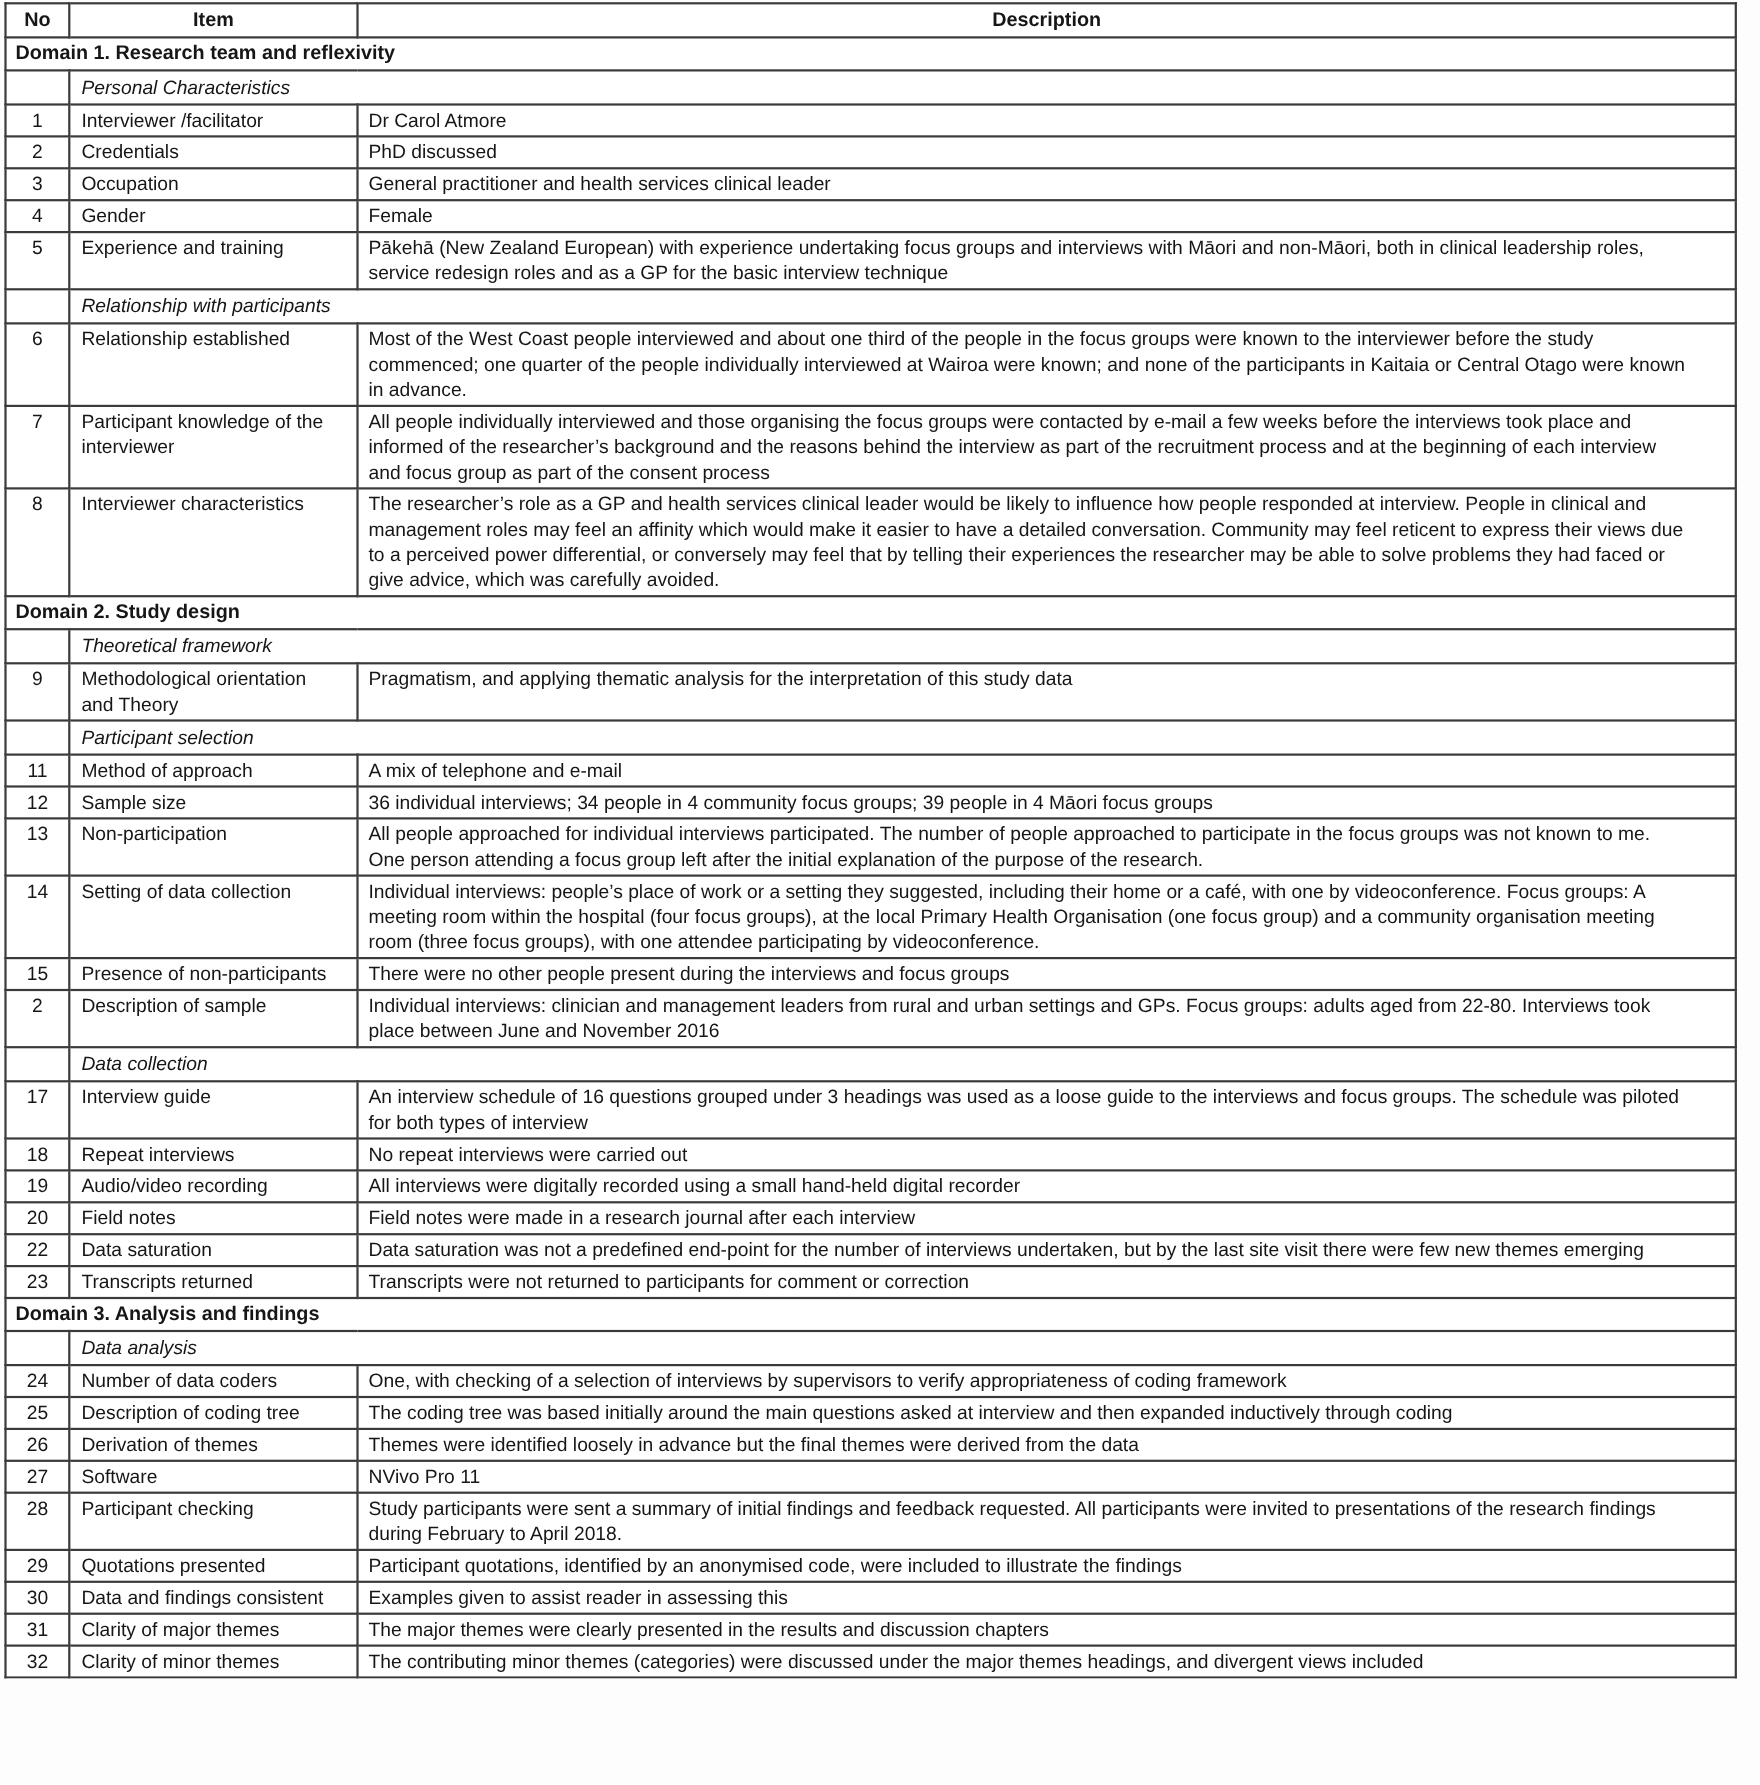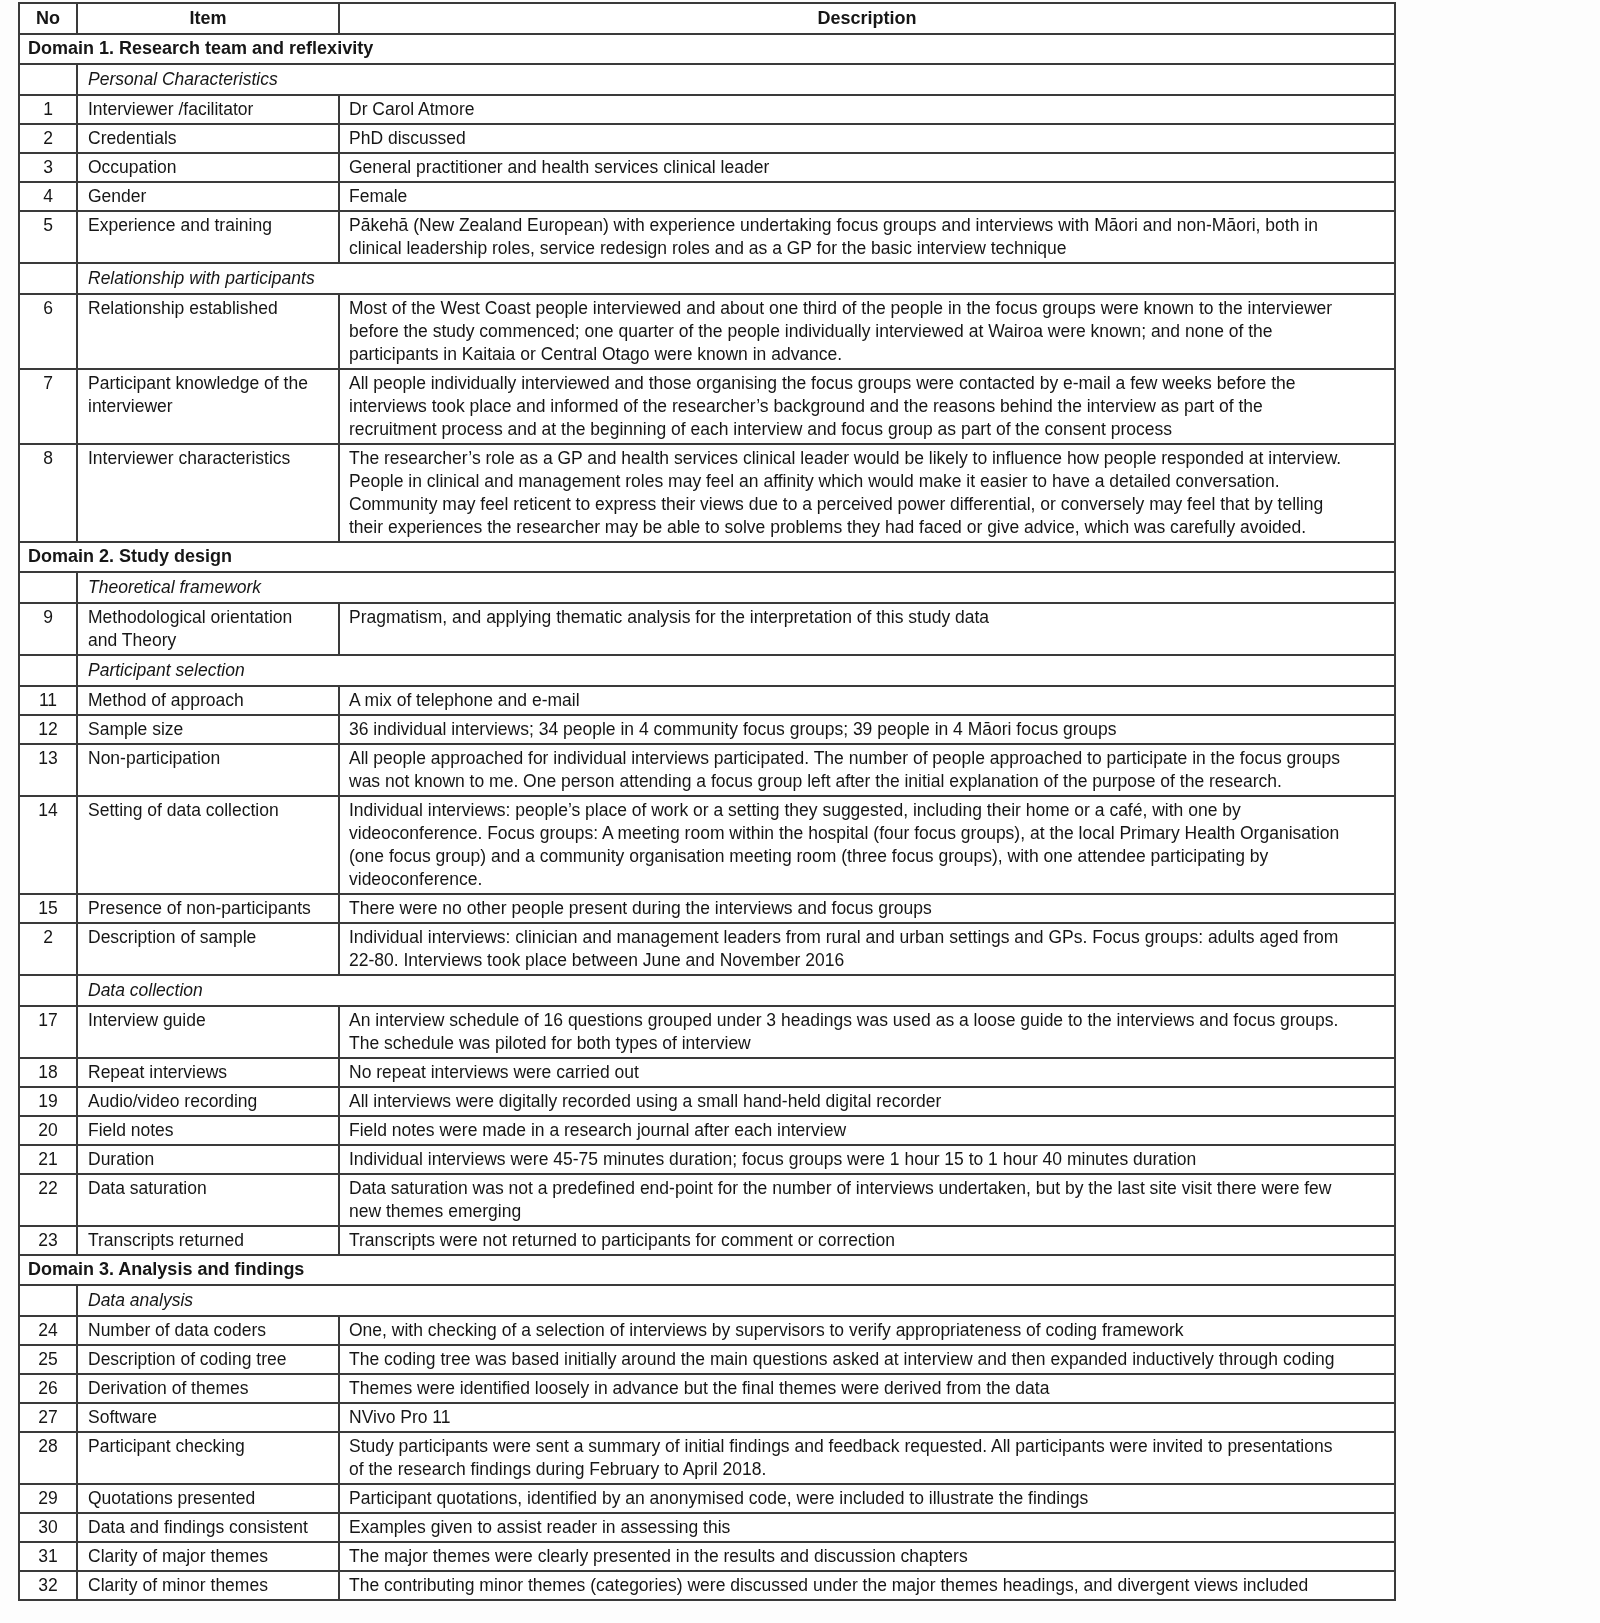--- a/index.html
+++ b/index.html
@@ -8,22 +8,22 @@
     background: #fdfdfd;
   }
   body {
     width: 1600px;
     font-family: "Liberation Sans", "DejaVu Sans", sans-serif;
     color: #161616;
   }
   table.coreq {
     border-collapse: collapse;
     table-layout: fixed;
-    width: 1378px;
-    margin: 2px 0 0 18px;
+    width: 1575px;
+    margin: 2px 0 0 4px;
     background: #ffffff;
   }
   table.coreq th,
   table.coreq td {
     border: 2px solid #3a3a3a;
     vertical-align: top;
   }
   table.coreq th {
     font-size: 18px;
     font-weight: bold;
@@ -188,25 +188,20 @@
         <td class="no-cell">19</td>
         <td class="item-cell">Audio/video recording</td>
         <td class="desc-cell">All interviews were digitally recorded using a small hand-held digital recorder</td>
       </tr>
       <tr class="item-row">
         <td class="no-cell">20</td>
         <td class="item-cell">Field notes</td>
         <td class="desc-cell">Field notes were made in a research journal after each interview</td>
       </tr>
       <tr class="item-row">
-        <td class="no-cell">21</td>
-        <td class="item-cell">Duration</td>
-        <td class="desc-cell">Individual interviews were 45-75 minutes duration; focus groups were 1 hour 15 to 1 hour 40 minutes duration</td>
-      </tr>
-      <tr class="item-row">
         <td class="no-cell">22</td>
         <td class="item-cell">Data saturation</td>
         <td class="desc-cell">Data saturation was not a predefined end-point for the number of interviews undertaken, but by the last site visit there were few new themes emerging</td>
       </tr>
       <tr class="item-row">
         <td class="no-cell">23</td>
         <td class="item-cell">Transcripts returned</td>
         <td class="desc-cell">Transcripts were not returned to participants for comment or correction</td>
       </tr>
       <tr class="domain-row">

